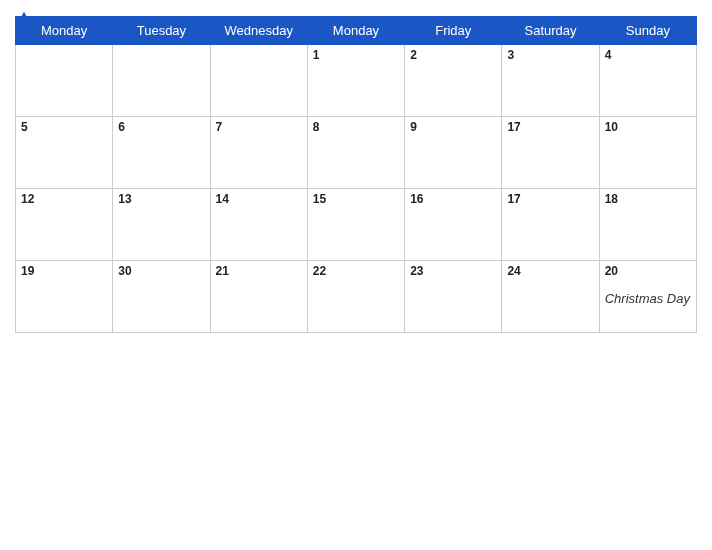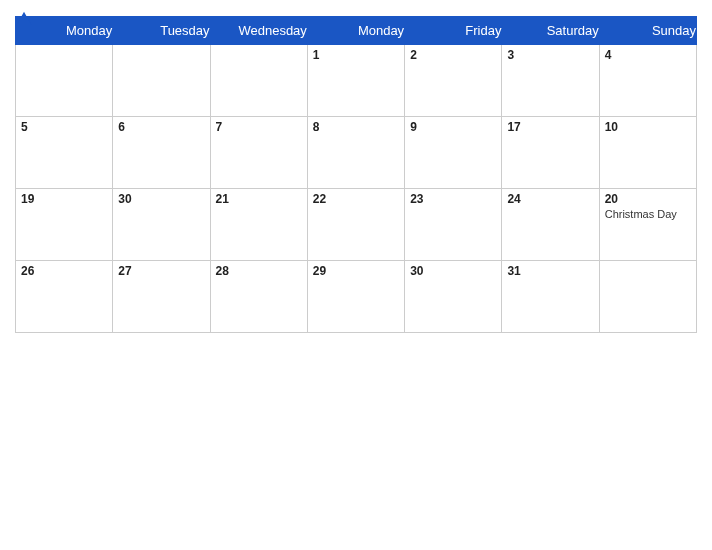--- a/index.html
+++ b/index.html
@@ -71,41 +71,42 @@
     .calendar-table {
       width: 100%;
       border-collapse: collapse;
     }
     .calendar-table thead tr th {
       background: #1a56c4;
       color: #fff;
       font-size: 13px;
       font-weight: normal;
       padding: 6px 0;
-      text-align: right;
+      text-align: center;
       border: 1px solid #1a56c4;
     }
     .calendar-table tbody tr td {
       border: 1px solid #ccc;
       vertical-align: top;
       width: calc(100% / 7);
       height: 72px;
       padding: 3px 5px;
       position: relative;
       background: #fff;
     }
     .day-number {
       font-size: 12px;
       color: #222;
       font-weight: bold;
     }
     .holiday-label {
-      font-size: 11px;
+      font-size: 13px;
       color: #333;
-      margin-top: 2px;
+      margin-top: 13px;
+      font-style: italic;
     }
     .empty-cell {
       background: #f9f9f9;
     }
     
     .calendar-table tbody tr:nth-child(odd) td:first-child,
     .calendar-table tbody tr td.row-num {
     }
   </style>
 </head>
@@ -174,20 +175,43 @@
           </td>
           <td>
             <div class="day-number">17</div>
           </td>
           <td>
             <div class="day-number">10</div>
           </td>
         </tr>
         <tr>
           <td>
+            <div class="day-number">12</div>
+          </td>
+          <td>
+            <div class="day-number">13</div>
+          </td>
+          <td>
+            <div class="day-number">14</div>
+          </td>
+          <td>
+            <div class="day-number">15</div>
+          </td>
+          <td>
+            <div class="day-number">16</div>
+          </td>
+          <td>
+            <div class="day-number">17</div>
+          </td>
+          <td>
+            <div class="day-number">18</div>
+          </td>
+        </tr>
+        <tr>
+          <td>
             <div class="day-number">19</div>
           </td>
           <td>
             <div class="day-number">30</div>
           </td>
           <td>
             <div class="day-number">21</div>
           </td>
           <td>
             <div class="day-number">22</div>
@@ -195,37 +219,16 @@
           <td>
             <div class="day-number">23</div>
           </td>
           <td>
             <div class="day-number">24</div>
           </td>
           <td>
             <div class="day-number">20</div>
             <div class="holiday-label">Christmas Day</div>
           </td>
-        </tr>
-        <tr>
-          <td>
-            <div class="day-number">26</div>
-          </td>
-          <td>
-            <div class="day-number">27</div>
-          </td>
-          <td>
-            <div class="day-number">28</div>
-          </td>
-          <td>
-            <div class="day-number">29</div>
-          </td>
-          <td>
-            <div class="day-number">30</div>
-          </td>
-          <td>
-            <div class="day-number">31</div>
-          </td>
-          <td class="empty-cell"></td>
         </tr>
       </tbody>
   </table>
 </div>
 
 </body></html>

